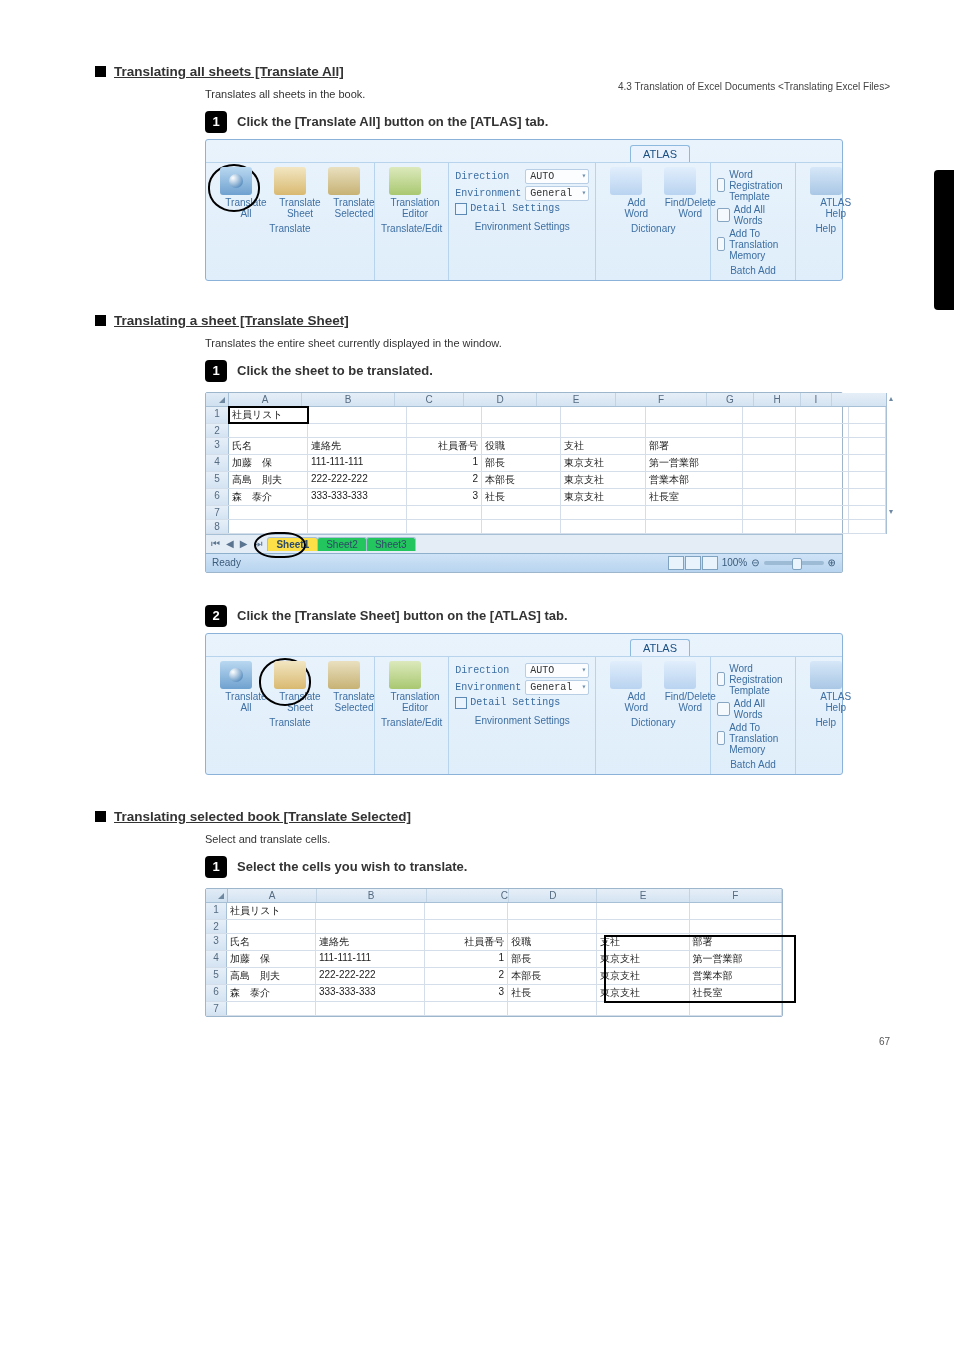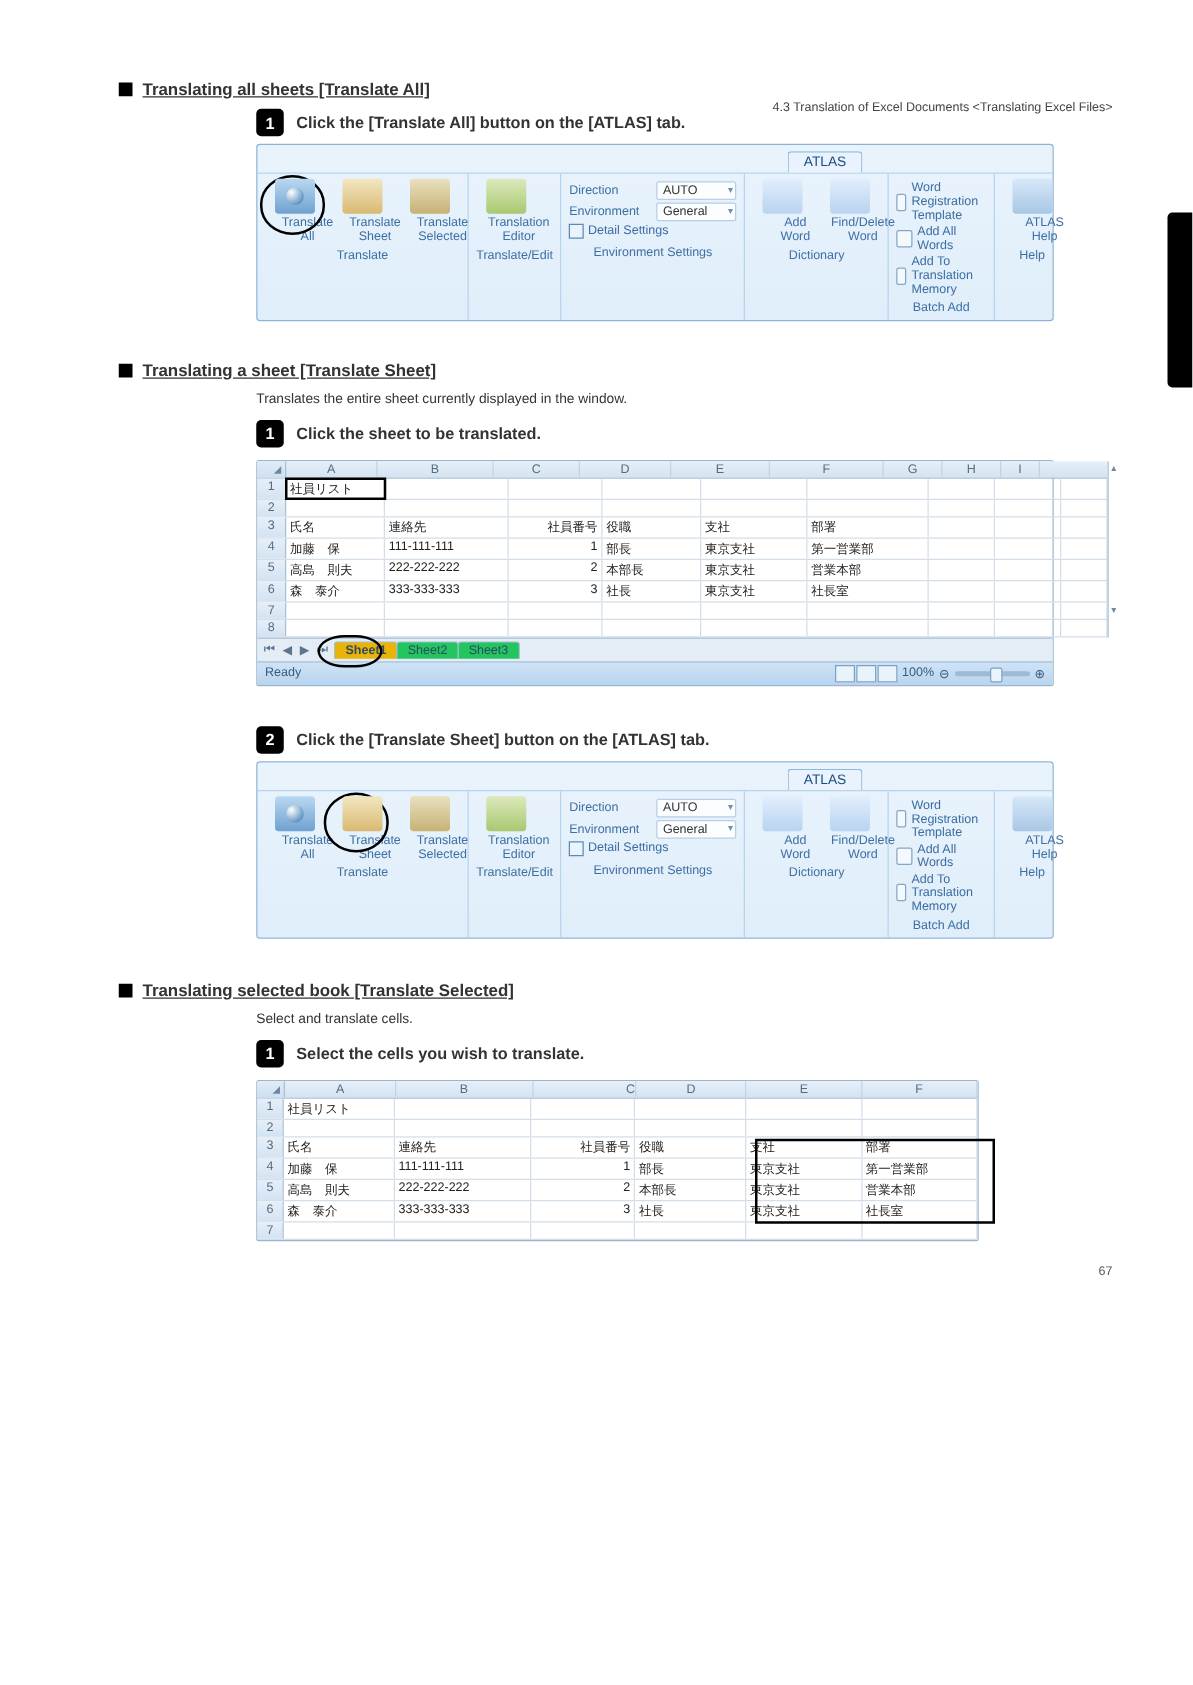--- a/index.html
+++ b/index.html
@@ -40,21 +40,21 @@
   .ic-globe { background:linear-gradient(#b9d8f1,#6fa1cf); position:relative;}
   .ic-globe::after{content:"";position:absolute;width:14px;height:14px;border-radius:50%;background:radial-gradient(circle at 4px 4px,#fff,#2b6fae);}
   .ic-sheet { background:linear-gradient(#f2e6c2,#d9b971); position:relative;}
   .ic-sel { background:linear-gradient(#e9e0bf,#c7b275);}
   .ic-edit { background:linear-gradient(#dce9bc,#a9c871);}
   .ic-add { background:linear-gradient(#e1eefc,#b9d3f0);}
   .ic-find { background:linear-gradient(#e1eefc,#b9d3f0);}
   .ic-help { background:linear-gradient(#d6e7f8,#a9c7e5);}
 
   
-  .env-block { display:flex; flex-direction:column; gap:2px; padding:2px 0;}
+  .env-block { display:flex; flex-direction:column; gap:2px; padding:2px 0;font-family:Liberation Mono, monospace;}
   .env-row { display:flex; align-items:center; gap:4px;}
   .env-lbl { font-size:10px; color:#3e6fa3; width:66px;}
   .env-sel { font-size:10px; color:#333; background:#fbfdff; border:1px solid #b7cee5; padding:1px 12px 1px 4px; border-radius:2px; min-width:46px; position:relative;}
   .env-sel::after{content:"▾"; position:absolute; right:2px; top:1px; color:#6f90b0; font-size:8px;}
   .env-link { color:#3b6da1; font-size:10px; display:flex; align-items:flex-start; gap:3px;}
   .mini-icon { width:10px; height:10px; border:1px solid #5d8ab5; background:#eaf4ff; display:inline-block;}
 
   .batch-col { display:flex; flex-direction:column; gap:2px; padding-top:2px;}
   .batch-item { display:flex; align-items:center; gap:4px; font-size:10px; color:#3b6da1;}
   .bicon { width:12px; height:12px; border:1px solid #87a6c4; background:#f4f9fe; border-radius:2px;}
@@ -74,21 +74,21 @@
   .xrow { display:flex; border-bottom:1px solid #d3deea;}
   .rowhdr { width:22px; text-align:center; background:linear-gradient(#e6eff8,#d4e3f2); border-right:1px solid #a7c0d6; color:#556b81; font-size:10px; padding:1px 0;}
   .cell { border-right:1px solid #d3deea; font-size:10px; padding:1px 3px; color:#222; white-space:nowrap; overflow:hidden; }
   .cA{width:72px;} .cB{width:92px;} .cC{width:68px;text-align:right;} .cD{width:72px;} .cE{width:78px;} .cF{width:90px;} .cG{width:46px;} .cH{width:46px;} .cI{width:30px;}
   
   .nA{width:90px;} .nB{width:112px;} .nC{width:84px;text-align:right;} .nD{width:90px;} .nE{width:94px;} .nF{width:94px;}
   .sheet-tabs { display:flex; align-items:center; background:#e4edf6; border-top:1px solid #a7c0d6; height:18px; font-size:10px;}
   .nav-arrows { display:flex; gap:0; padding:0 2px; color:#5b7590;}
   .nav-arrows span{ padding:0 3px; cursor:default;}
   .stab { padding:1px 8px; border:1px solid #a7c0d6; border-bottom:none; margin-right:-1px; background:#22c55e; color:#2e4b67; border-radius:3px 3px 0 0;}
-  .stab.active { background:#eab308; font-weight:bold;}
+  .stab.active { background:#fde047; font-weight:bold;}
   .statusbar { display:flex; justify-content:space-between; align-items:center; background:linear-gradient(#cfe3f6,#b8d4ef); border-top:1px solid #8fb0cd; height:18px; font-size:10px; color:#3a5b7c; padding:0 6px;}
   .zoom { display:flex; align-items:center; gap:4px;}
   .viewbtns { display:flex; gap:1px;}
   .vb { width:14px; height:12px; border:1px solid #7fa2c1; background:#e9f3fc;}
   .slider { width:60px; height:4px; background:#9dbbd5; border-radius:2px; position:relative;}
   .slider::after { content:""; position:absolute; left:28px; top:-3px; width:8px; height:10px; background:#eaf4fd; border:1px solid #7fa2c1; border-radius:2px;}
 
   .sheet-sel-rect { position:absolute; border:2px solid #000; pointer-events:none; }
 
   .thumb-tab { width:20px; background:#000; color:#fff; position:absolute; right:0; top:170px; height:140px; border-radius:4px 0 0 4px;}
@@ -106,20 +106,21 @@
 <body>
 
 <div class="page">
   <div class="pg-side-head">4.3 Translation of Excel Documents &lt;Translating Excel Files&gt;</div>
   <div class="thumb-tab"></div>
 
   <div class="section-title-row">
     <div class="black-sq"></div>
     <div class="sec-title">Translating all sheets [Translate All]</div>
   </div>
+  <div class="explain">Translates all sheets in the book.</div>
   <div class="step-row">
     <div class="step-num">1</div>
     <div class="step-text">Click the [Translate All] button on the [ATLAS] tab.</div>
   </div>
 
   <div class="picture-wrap">
     <div class="ribbon-shell">
       <div class="ribbon-circle"></div>
       <div class="tabrow">
           <div class="tab-atlas">ATLAS</div>

